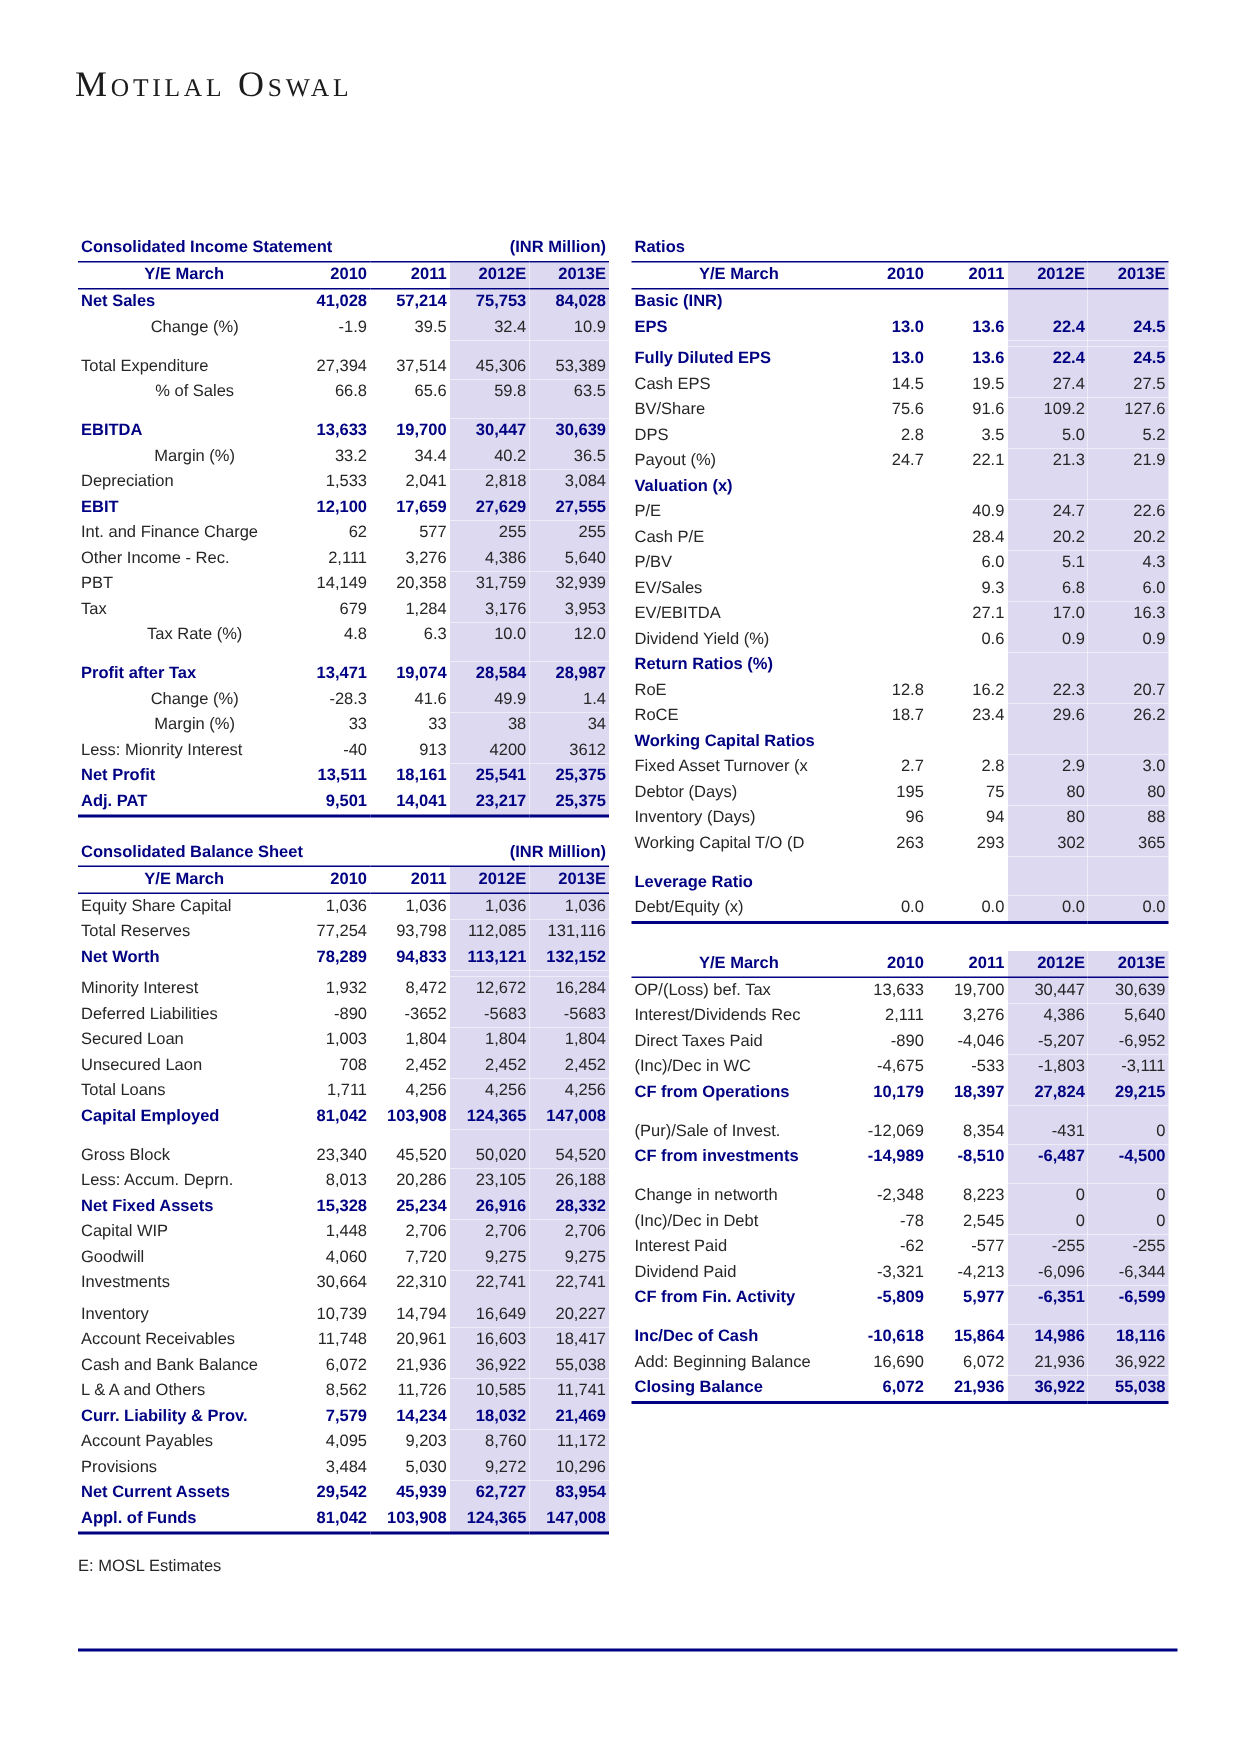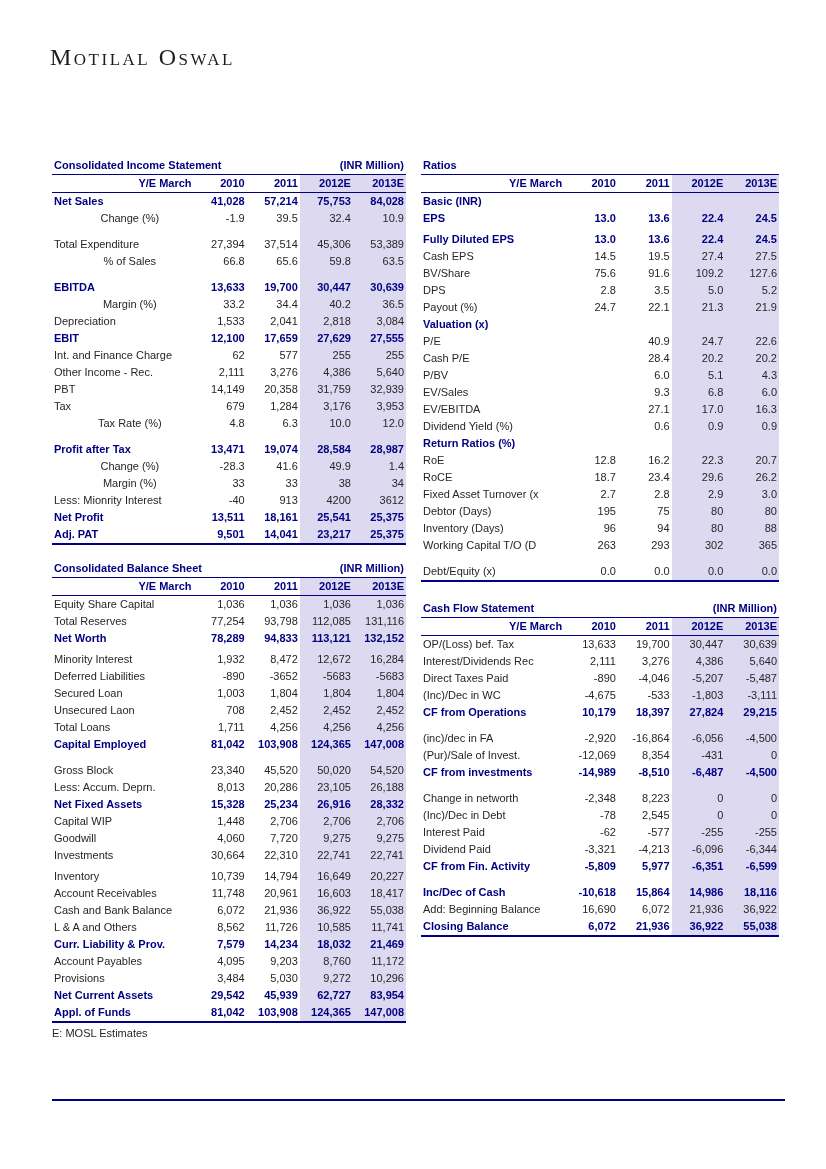--- a/index.html
+++ b/index.html
@@ -42,31 +42,31 @@
   .title-row th{
     color:#000082;font-weight:bold;text-align:left;
     border-bottom:1.5px solid #000082;
     padding-bottom:3px;
   }
   .title-row th.t-unit{text-align:right;}
   tr.head-row td{
     color:#000082;font-weight:bold;text-align:right;
     border-bottom:1.5px solid #000082;
   }
-  tr.head-row td.lab{text-align:right;}
+  tr.head-row td.lab{text-align:center;}
   td.val{text-align:right;}
   td.e{background:#dcd9f0;}
   tr.bold td, tr.section td{color:#000082;font-weight:bold;}
   tr.indent td.lab{padding-left:16px;text-align:center;}
   tr.gap td{height:9px;padding:0;line-height:9px;font-size:1px;}
   tr.gap-sm td{height:4px;padding:0;line-height:4px;font-size:1px;}
   tr.last td{border-bottom:2px solid #000082;}
   .tbl-spacer{height:15px;}
   .footnote{
-    margin-top:4px;
+    margin-top:15px;
     font-size:11px;color:#262626;
   }
   .bottom-rule{
     position:absolute;left:52px;top:1099px;width:733px;
     border-top:2px solid #000082;
   }
 </style>
 </head>
 <body>
 
@@ -617,20 +617,27 @@
               <td class="val e">22.3</td>
               <td class="val e">20.7</td>
             </tr>
             <tr class="plain">
               <td class="lab">RoCE</td>
               <td class="val">18.7</td>
               <td class="val">23.4</td>
               <td class="val e">29.6</td>
               <td class="val e">26.2</td>
             </tr>
+            <tr class="section">
+              <td class="lab">Working Capital Ratios</td>
+              <td class="val"></td>
+              <td class="val"></td>
+              <td class="val e"></td>
+              <td class="val e"></td>
+            </tr>
             <tr class="plain">
               <td class="lab">Fixed Asset Turnover (x</td>
               <td class="val">2.7</td>
               <td class="val">2.8</td>
               <td class="val e">2.9</td>
               <td class="val e">3.0</td>
             </tr>
             <tr class="plain">
               <td class="lab">Debtor (Days)</td>
               <td class="val">195</td>
@@ -647,20 +654,27 @@
             </tr>
             <tr class="plain">
               <td class="lab">Working Capital T/O (D</td>
               <td class="val">263</td>
               <td class="val">293</td>
               <td class="val e">302</td>
               <td class="val e">365</td>
             </tr>
             <tr class="gap">
               <td class="lab"></td>
+              <td class="val"></td>
+              <td class="val"></td>
+              <td class="val e"></td>
+              <td class="val e"></td>
+            </tr>
+            <tr class="section">
+              <td class="lab">Leverage Ratio</td>
               <td class="val"></td>
               <td class="val"></td>
               <td class="val e"></td>
               <td class="val e"></td>
             </tr>
             <tr class="plain last">
               <td class="lab">Debt/Equity (x)</td>
               <td class="val">0.0</td>
               <td class="val">0.0</td>
               <td class="val e">0.0</td>
@@ -673,24 +687,20 @@
 
       <table class="fin">
         <colgroup>
             <col class="c-lab">
             <col class="c-v">
             <col class="c-v">
             <col class="c-v">
             <col class="c-v">
           </colgroup>
         <thead>
-          <tr class="title-row">
-            <th colspan="3" class="t-title">Cash Flow Statement</th>
-            <th colspan="2" class="t-unit">(INR Million)</th>
-          </tr>
         <tr class="head-row">
               <td class="lab">Y/E March</td>
               <td class="val">2010</td>
               <td class="val">2011</td>
               <td class="val e">2012E</td>
               <td class="val e">2013E</td>
             </tr>
           </thead>
         <tbody>
             <tr class="plain">
@@ -705,21 +715,21 @@
               <td class="val">2,111</td>
               <td class="val">3,276</td>
               <td class="val e">4,386</td>
               <td class="val e">5,640</td>
             </tr>
             <tr class="plain">
               <td class="lab">Direct Taxes Paid</td>
               <td class="val">-890</td>
               <td class="val">-4,046</td>
               <td class="val e">-5,207</td>
-              <td class="val e">-5,487</td>
+              <td class="val e">-6,952</td>
             </tr>
             <tr class="plain">
               <td class="lab">(Inc)/Dec in WC</td>
               <td class="val">-4,675</td>
               <td class="val">-533</td>
               <td class="val e">-1,803</td>
               <td class="val e">-3,111</td>
             </tr>
             <tr class="bold">
               <td class="lab">CF from Operations</td>
@@ -727,27 +737,20 @@
               <td class="val">18,397</td>
               <td class="val e">27,824</td>
               <td class="val e">29,215</td>
             </tr>
             <tr class="gap">
               <td class="lab"></td>
               <td class="val"></td>
               <td class="val"></td>
               <td class="val e"></td>
               <td class="val e"></td>
-            </tr>
-            <tr class="plain">
-              <td class="lab">(inc)/dec in FA</td>
-              <td class="val">-2,920</td>
-              <td class="val">-16,864</td>
-              <td class="val e">-6,056</td>
-              <td class="val e">-4,500</td>
             </tr>
             <tr class="plain">
               <td class="lab">(Pur)/Sale of Invest.</td>
               <td class="val">-12,069</td>
               <td class="val">8,354</td>
               <td class="val e">-431</td>
               <td class="val e">0</td>
             </tr>
             <tr class="bold">
               <td class="lab">CF from investments</td>

